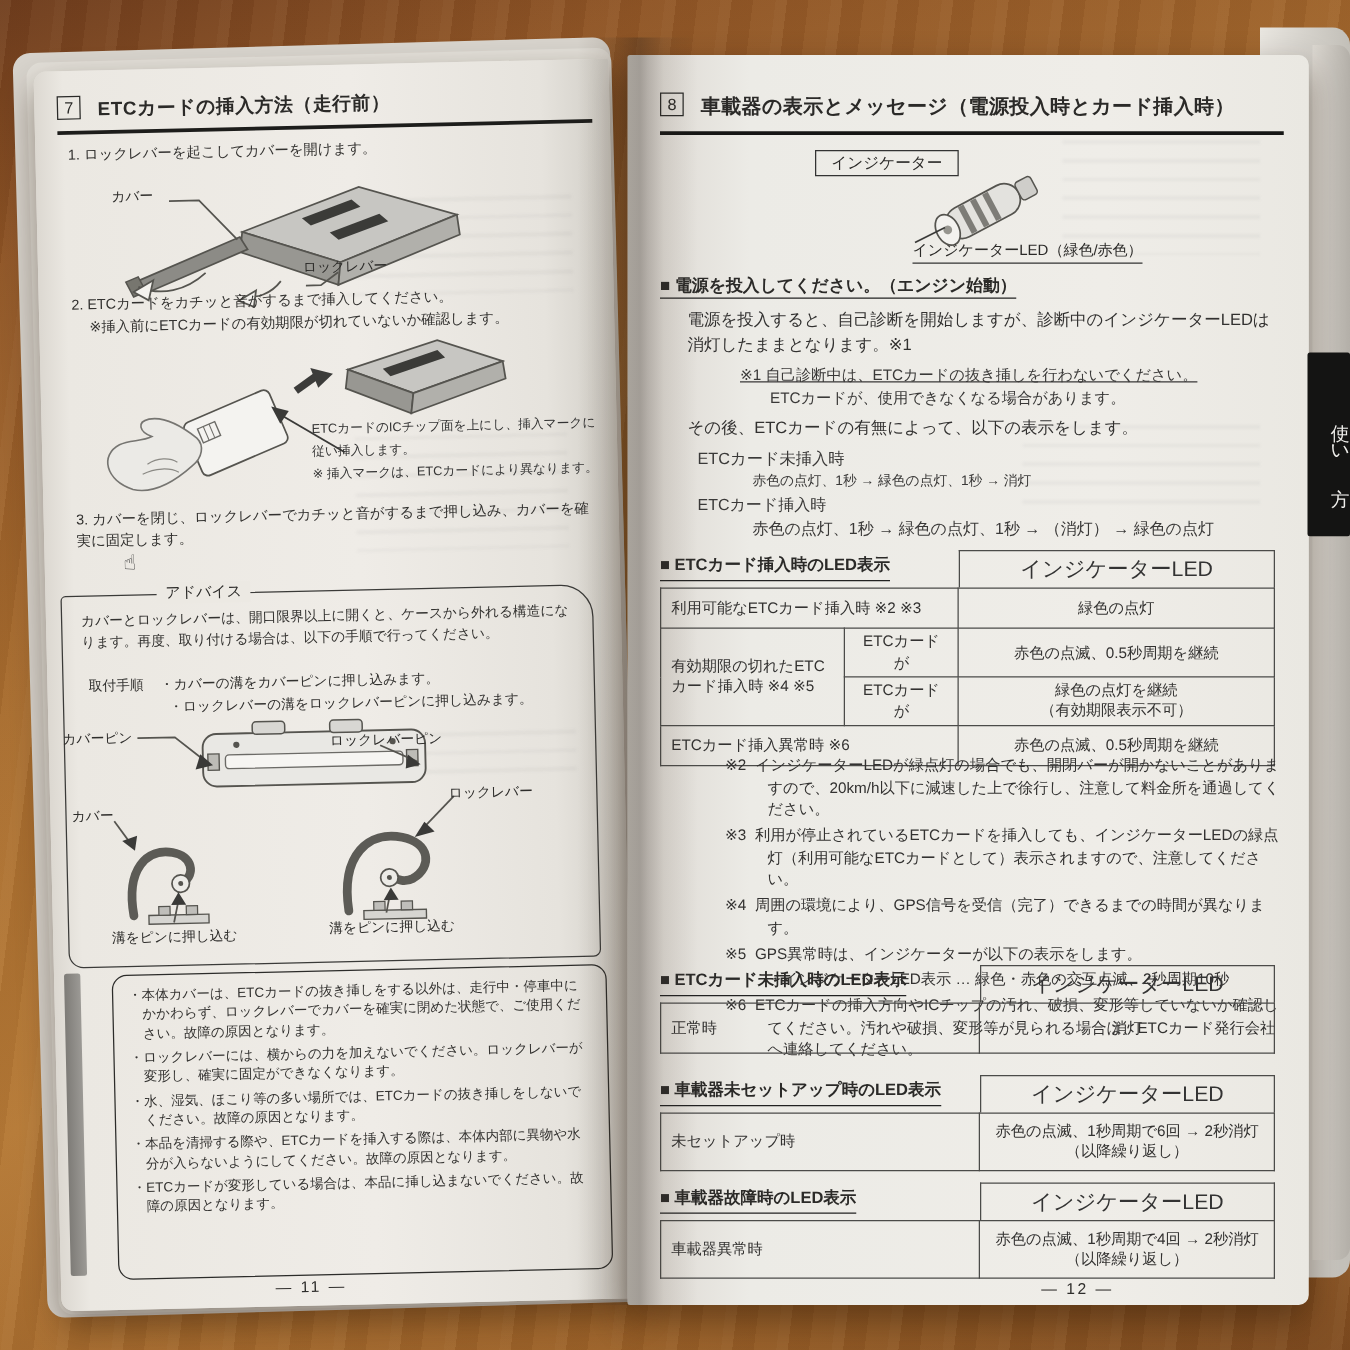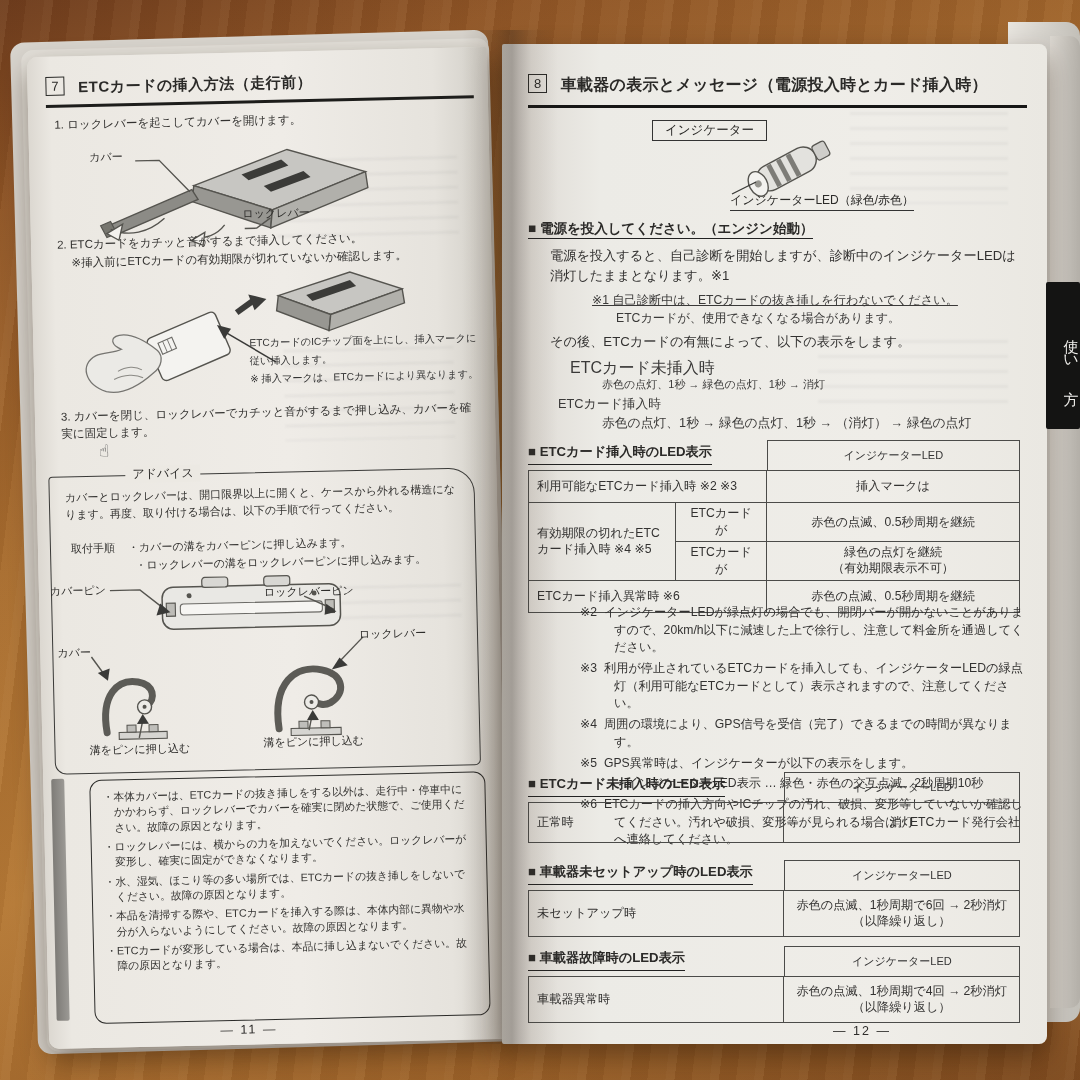--- a/index.html
+++ b/index.html
@@ -69,21 +69,21 @@
 
   .rp-h2 { position:absolute; font-size:13.5px; font-weight:700; }
   .rp-h2 .ul { border-bottom:1.5px solid #222; padding-bottom:2px; }
   .rp-text { position:absolute; font-size:13.2px; line-height:1.5; color:#323130; }
   .rp-small { position:absolute; font-size:12.2px; color:#3a3938; white-space:nowrap; }
 
   .tblk { position:absolute; left:26px; width:492px; }
   .t-headrow { position:relative; height:30px; }
   .t-title { position:absolute; left:0; top:3px; font-size:13.2px; font-weight:700; border-bottom:1.6px solid #222; padding-bottom:3px; white-space:nowrap; }
   .t-colhead { position:absolute; top:0; height:30px; border:1.4px solid #4b4b49; border-bottom:none;
-    text-align:center; line-height:29px; font-size:11px; color:#333; }
+    text-align:center; line-height:29px; font-size:17px; color:#333; }
   .t1 .t-colhead { left:48.5%; width:51.5%; }
   .t2 .t-colhead { left:52%; width:48%; }
   table.lt { width:100%; border-collapse:collapse; table-layout:fixed; font-size:12.2px; color:#333231; }
   table.lt td { border:1.4px solid #4b4b49; padding:2px 8px; vertical-align:middle; }
   td.lab { text-align:left; padding-left:12px; }
   td.val { text-align:center; }
   .vline2 { line-height:1.3; text-align:center; }
 
   .fn { font-size:12.2px; line-height:1.45; color:#333231; padding-left:34px; text-indent:-34px; margin-bottom:3px; }
   .fnm { margin-right:7px; }
@@ -255,40 +255,40 @@
     <span class="ind-cap">インジケーターLED（緑色/赤色）</span>
 
     <div class="rp-h2" style="left:26px;top:176px;">
       <span class="ul">■ 電源を投入してください。（エンジン始動）</span>
     </div>
     <div class="rp-text" style="left:48px;top:202px;width:472px;">電源を投入すると、自己診断を開始しますが、診断中のインジケーターLEDは消灯したままとなります。※1</div>
     <div class="rp-small" style="left:90px;top:248px;text-decoration:underline;">※1 自己診断中は、ETCカードの抜き挿しを行わないでください。</div>
     <div class="rp-small" style="left:114px;top:266px;">ETCカードが、使用できなくなる場合があります。</div>
     <div class="rp-text" style="left:48px;top:288px;width:472px;">その後、ETCカードの有無によって、以下の表示をします。</div>
 
-    <div class="rp-small" style="left:68px;top:314px;font-size:16px;">ETCカード未挿入時</div>
+    <div class="rp-small" style="left:56px;top:314px;font-size:13px;">ETCカード未挿入時</div>
     <div class="rp-small" style="left:100px;top:333px;font-size:11px;">赤色の点灯、1秒 → 緑色の点灯、1秒 → 消灯</div>
     <div class="rp-small" style="left:56px;top:352px;font-size:12.8px;">ETCカード挿入時</div>
     <div class="rp-small" style="left:100px;top:371px;font-size:12.8px;">赤色の点灯、1秒 → 緑色の点灯、1秒 → （消灯） → 緑色の点灯</div>
 
     <div class="tblk t1" style="top:396px;">
       <div class="t-headrow">
         <span class="t-title">■ ETCカード挿入時のLED表示</span>
         <div class="t-colhead">インジケーターLED</div>
       </div>
       <table class="lt">
         <colgroup>
             <col style="width:30%">
             <col style="width:18.5%">
             <col style="width:51.5%">
           </colgroup>
         <tbody>
             <tr style="height:32px;">
           <td class="lab" colspan="2">利用可能なETCカード挿入時 ※2 ※3</td>
-          <td class="val">挿入マークは</td>
+          <td class="val">緑色の点灯</td>
         </tr>
         <tr style="height:32px;">
           <td class="lab" rowspan="2" style="line-height:1.3;">有効期限の切れたETCカード挿入時 ※4 ※5</td>
           <td class="val">ETCカードが</td>
           <td class="val">赤色の点滅、0.5秒周期を継続</td>
         </tr>
         <tr style="height:38px;">
           <td class="val">ETCカードが</td>
           <td class="val">
             <div class="vline2">緑色の点灯を継続</div>

